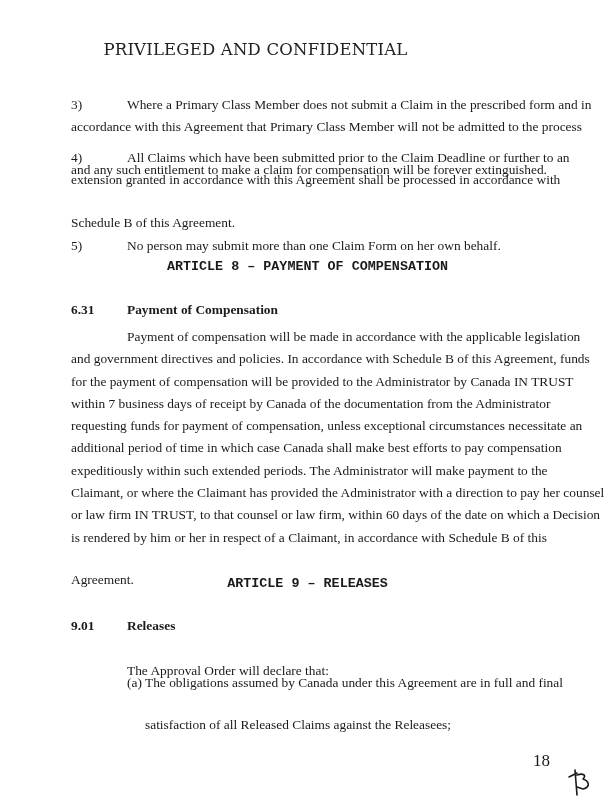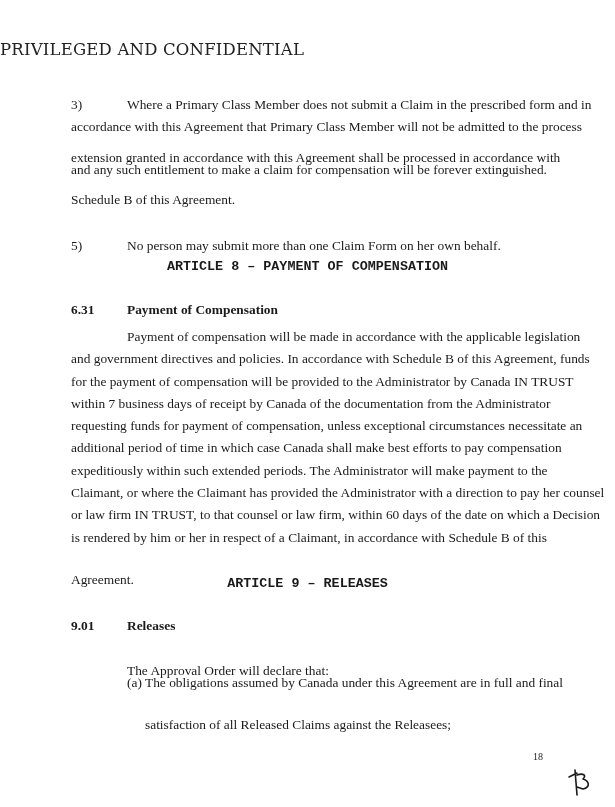--- a/index.html
+++ b/index.html
@@ -13,20 +13,21 @@
       position: relative;
       overflow: hidden;
       font-family: "Liberation Serif", serif;
       color: #1a1a1a;
     }
     .header {
       position: absolute;
       top: 40px;
       left: 0;
       width: 511px;
+      text-align: center;
       font-family: "DejaVu Serif", serif;
       font-size: 16.5px;
       letter-spacing: 0.2px;
       color: #222;
     }
     .para {
       position: absolute;
       left: 71px;
       width: 473px;
       font-size: 13.4px;
@@ -64,21 +65,21 @@
     }
     .section-heading .sec-num {
       display: inline-block;
       width: 56px;
     }
     .indent { padding-left: 56px; }
     .page-number {
       position: absolute;
       left: 533px;
       top: 751px;
-      font-size: 10px;
+      font-size: 17px;
       text-align: center;
     }
     .initials {
       position: absolute;
       left: 565px;
       top: 765px;
       width: 40px;
       height: 34px;
     }
   </style>
@@ -89,20 +90,21 @@
 
   <div class="header">PRIVILEGED AND CONFIDENTIAL</div>
 
   <div class="para" style="top:94px;">
     <span class="line"><span class="num">3)</span><span>Where a Primary Class Member does not submit a Claim in the prescribed form and in</span></span>
     <span class="line">accordance with this Agreement that Primary Class Member will not be admitted to the process</span>
     <span class="line last">and any such entitlement to make a claim for compensation will be forever extinguished.</span>
   </div>
 
   <div class="para" style="top:147px;">
+    <span class="line"><span class="num">4)</span><span>All Claims which have been submitted prior to the Claim Deadline or further to an</span></span>
     <span class="line">extension granted in accordance with this Agreement shall be processed in accordance with</span>
     <span class="line last">Schedule B of this Agreement.</span>
   </div>
 
   <div class="para" style="top:215px;">
     <span class="line last"><span class="num">5)</span><span>No person may submit more than one Claim Form on her own behalf.</span></span>
   </div>
 
   <div class="article-heading" style="top:259px;">ARTICLE 8 – PAYMENT OF COMPENSATION</div>
 

